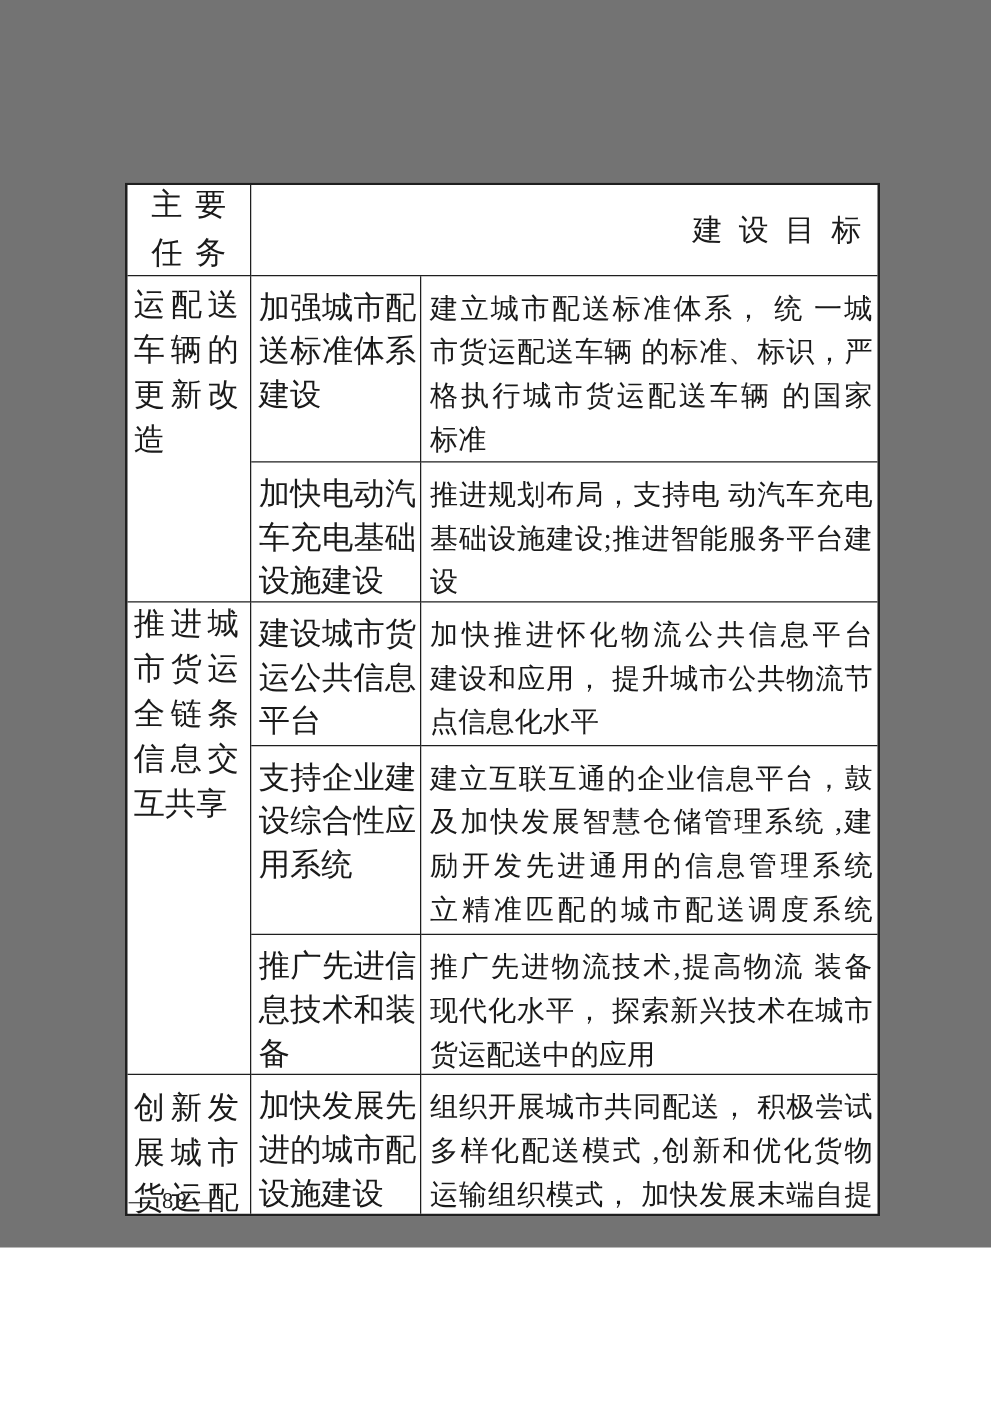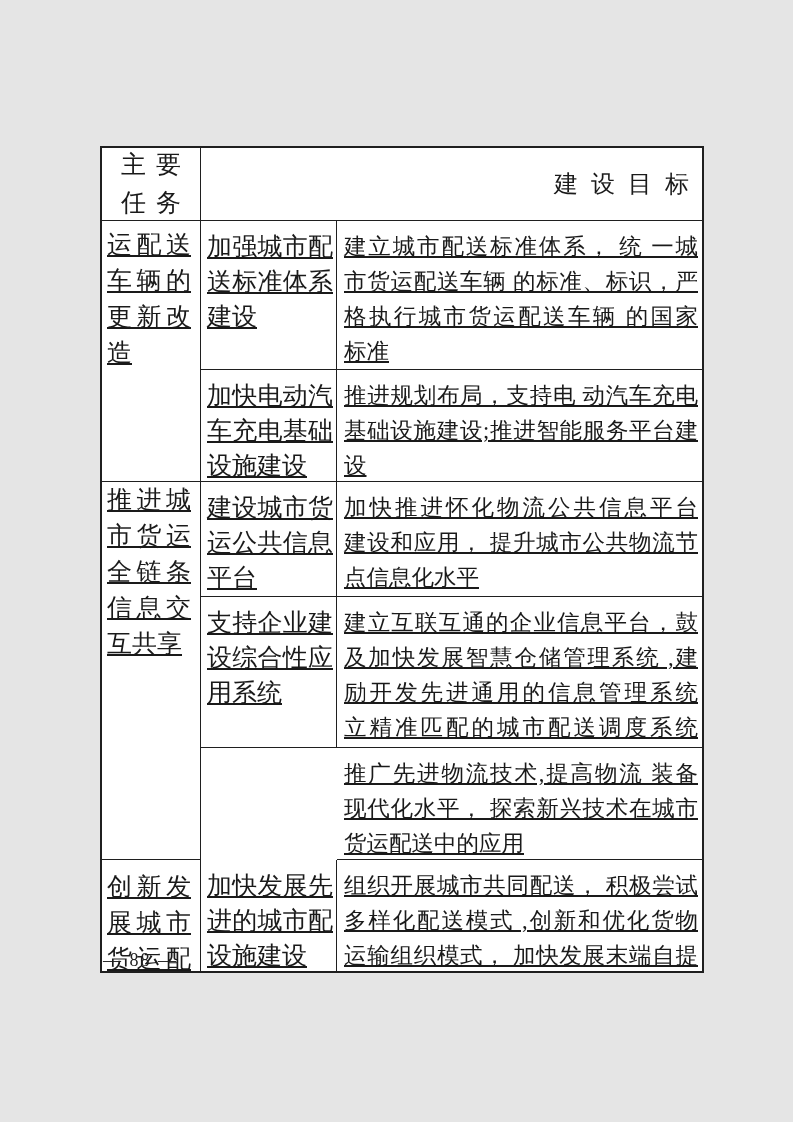--- a/index.html
+++ b/index.html
@@ -1,21 +1,21 @@
 <!DOCTYPE html>
 <html><head>
 <meta charset="utf-8">
 <style>
   html,body{margin:0;padding:0;}
   body{
     width:793px;height:1122px;background:#ffffff;
     font-family:"Liberation Serif","DejaVu Serif",serif;
     color:#1a1a1a;position:relative;overflow:hidden;
   }
-  .page{position:absolute;left:0;top:0;width:793px;height:1122px;background:#e5e5e5;}
+  .page{position:absolute;left:0;top:0;width:793px;height:998px;background:#737373;}
 
   .tbl{
     position:absolute;left:100px;top:146px;width:604px;height:827px;
     border:2px solid #1f1f1f;box-sizing:border-box;
     display:grid;
     grid-template-columns:99px 136px 1fr;
     grid-template-rows:73px 149px 112px 115px 151px 112px 1fr;
     background:#fff;
   }
   .cell{box-sizing:border-box;overflow:hidden;}
@@ -39,21 +39,21 @@
   .task.mid{justify-content:flex-start;}
   .task.top3{padding-top:9px;}
 
   
   .meas{font-size:25px;line-height:35px;padding:8px 3px 0 6px;}
 
   
   .goal{font-size:22.5px;line-height:35px;padding:8px 4px 0 7px;}
 
   
-  .ln{text-align:justify;text-align-last:justify;text-decoration:underline;}
+  .ln{text-align:justify;text-align-last:justify;}
   .ln.end{text-align:left;text-align-last:left;}
 
   .pagenum{position:absolute;left:103px;top:950px;font-size:18px;letter-spacing:2px;color:#222;}
 </style>
 </head>
 <body>
 
 <div class="page">
 
   <div class="tbl">
@@ -120,20 +120,25 @@
       <div class="ln">设综合性应</div>
       <div class="ln end">用系统</div>
     </div>
     <div class="cell c3 r5 bb goal">
       <div class="ln">建立互联互通的企业信息平台，鼓</div>
       <div class="ln">及加快发展智慧仓储管理系统 ,建</div>
       <div class="ln">励开发先进通用的信息管理系统</div>
       <div class="ln">立精准匹配的城市配送调度系统</div>
     </div>
 
+    <div class="cell c2 r6 br bb meas">
+      <div class="ln">推广先进信</div>
+      <div class="ln">息技术和装</div>
+      <div class="ln end">备</div>
+    </div>
     <div class="cell c3 r6 bb goal">
       <div class="ln">推广先进物流技术,提高物流 装备</div>
       <div class="ln">现代化水平， 探索新兴技术在城市</div>
       <div class="ln end">货运配送中的应用</div>
     </div>
 
     <div class="cell c1 r7 br task top3">
       <div class="ln">创新发</div>
       <div class="ln">展城市</div>
       <div class="ln">货运配</div>

